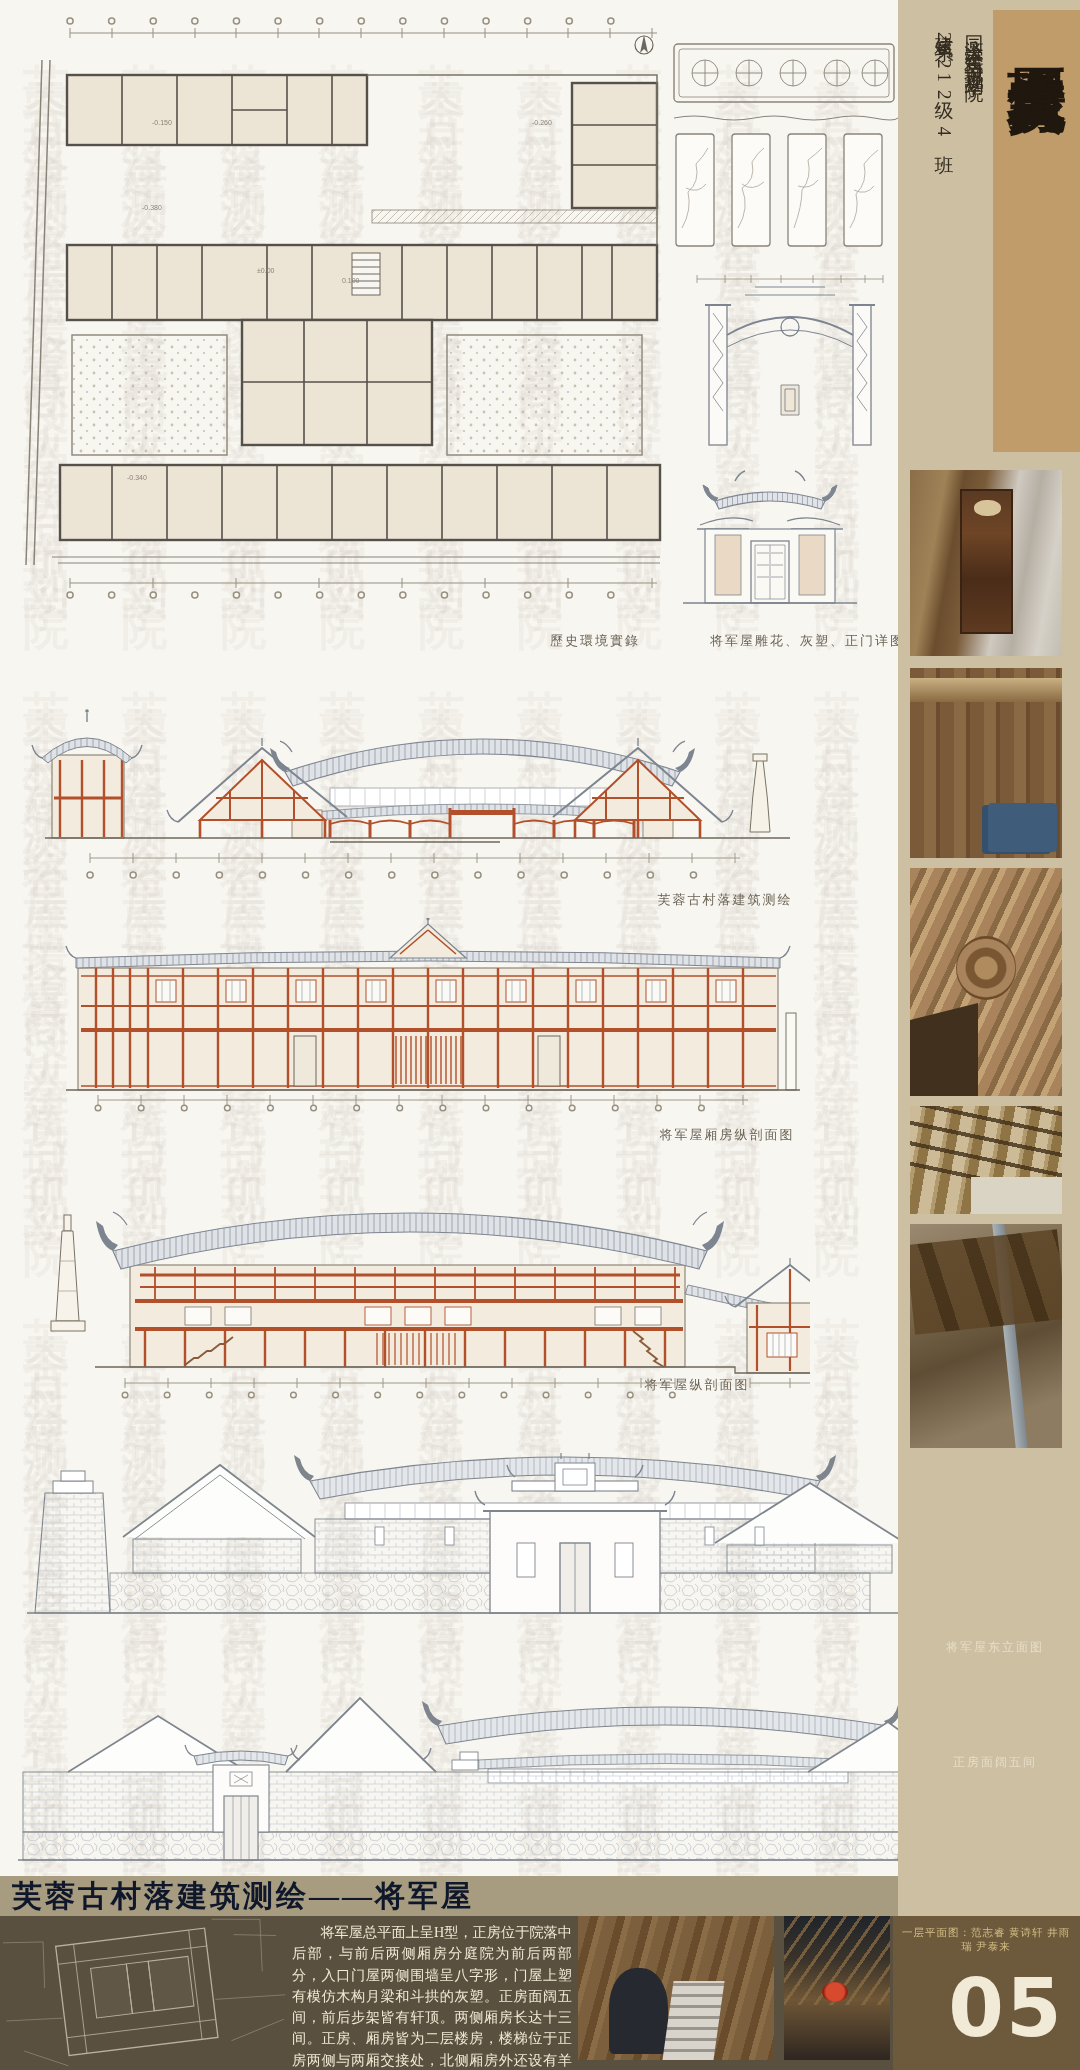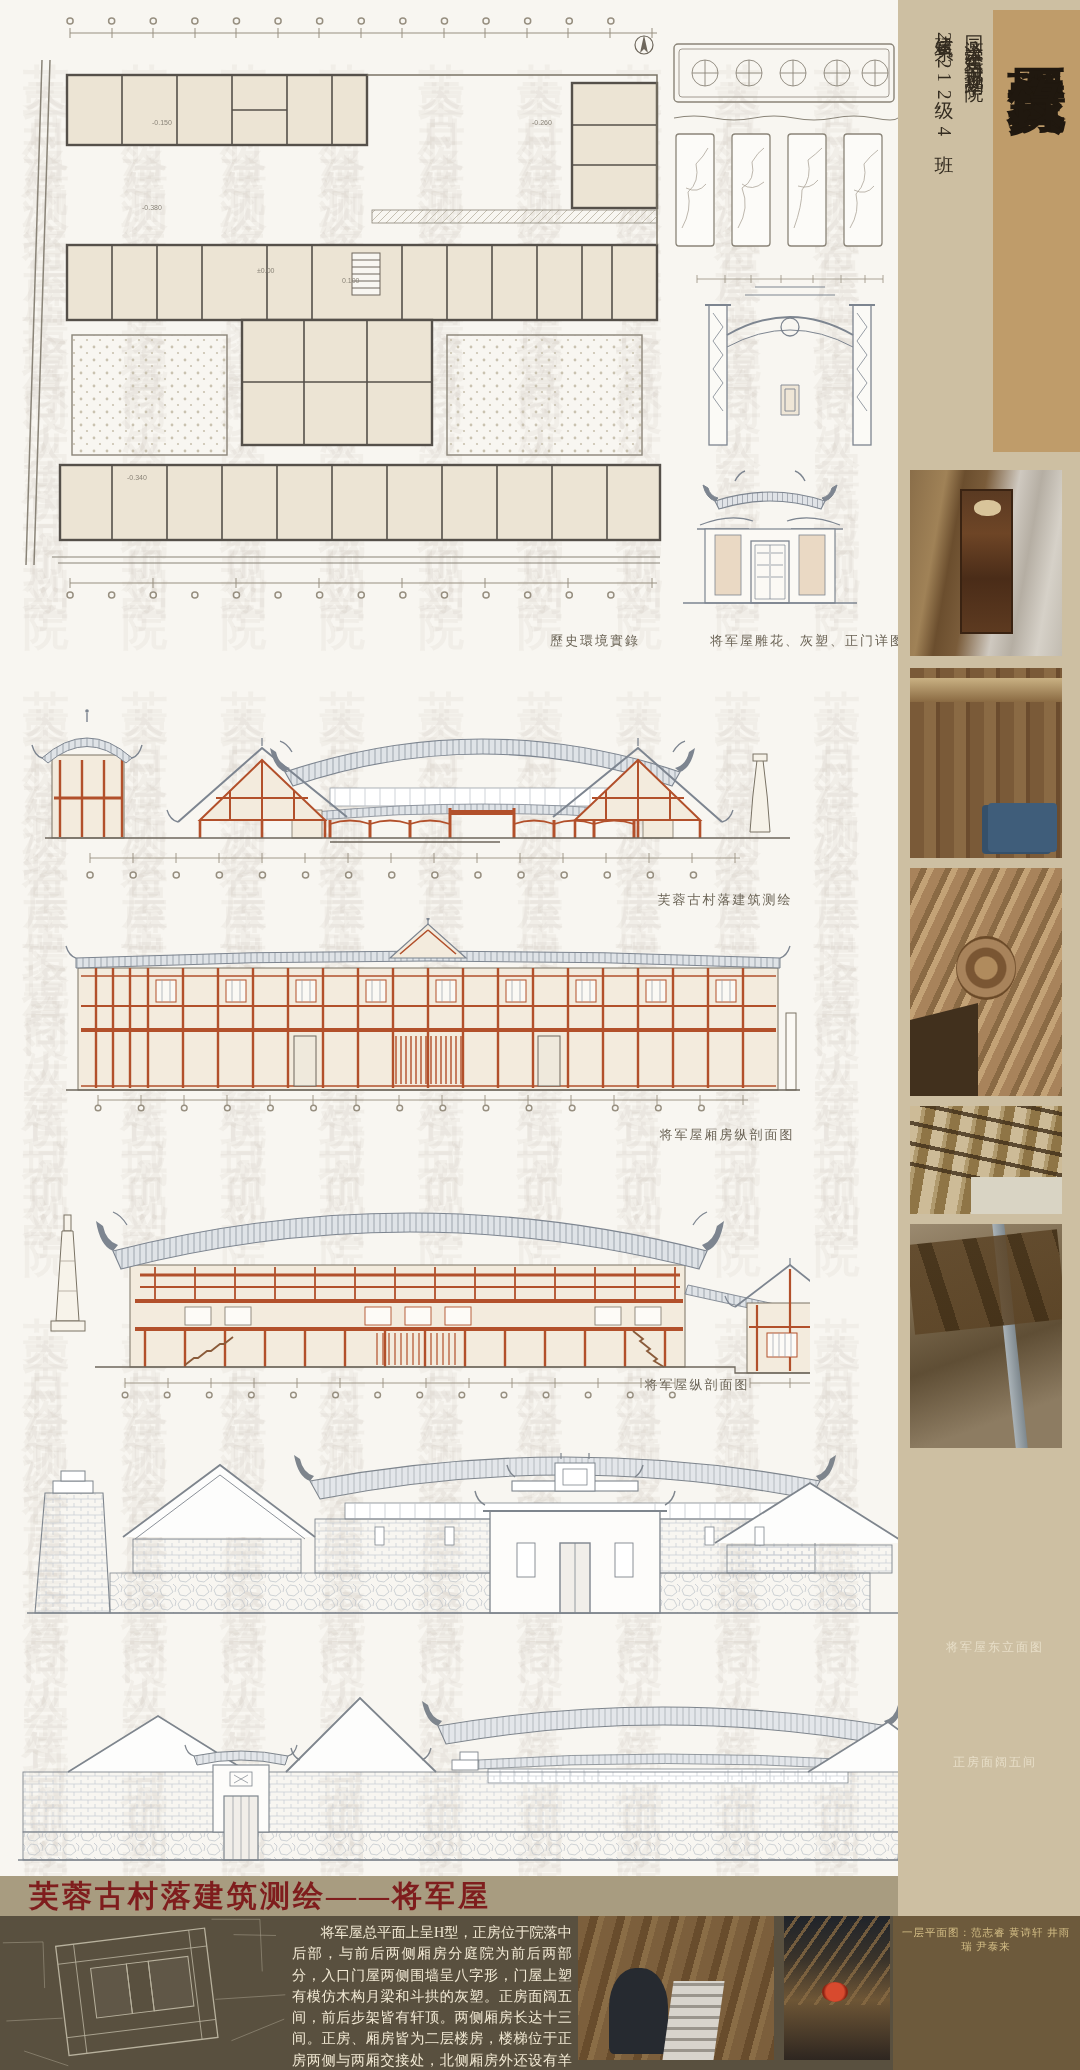--- a/index.html
+++ b/index.html
@@ -35,21 +35,21 @@
   #ph3::before{left:0;bottom:0;width:45%;height:45%;background:#41301d;transform:skewY(-14deg) translateY(18%);}
   #ph3::after{left:30%;top:30%;width:40%;height:28%;background:radial-gradient(circle at 50% 50%,#b08b5d 0 25%,#7a5633 28% 45%,#a8835b 48% 65%,#6b4a28 68%);border-radius:50%;}
   #ph4{top:1106px;height:108px;background:repeating-linear-gradient(100deg,#cdbb97 0 12px,#b09a6e 12px 16px,#8f7546 16px 26px);}
   #ph4::before{left:0;top:0;width:100%;height:70%;background:repeating-linear-gradient(12deg,transparent 0 16px,rgba(64,46,24,.8) 16px 20px);}
   #ph4::after{left:40%;bottom:0;width:60%;height:34%;background:#d9d4c4;}
   #ph5{top:1224px;height:224px;background:linear-gradient(160deg,#9b8a70 0%,#7c6a4e 30%,#5f4e35 55%,#8d7c62 82%);}
   #ph5::before{left:62%;top:0;width:8%;height:100%;background:linear-gradient(90deg,#aab3b8,#7e888e);transform:skewX(6deg);}
   #ph5::after{left:0;top:6%;width:100%;height:40%;background:repeating-linear-gradient(78deg,rgba(92,68,38,.85) 0 30px,rgba(66,47,22,.9) 30px 44px);transform:rotate(-6deg);}
   
   #banner{left:0;top:1876px;width:898px;height:40px;background:#a89c80;display:flex;align-items:center;}
-  #banner .t{font-size:30px;font-weight:bold;color:#7f1d1d;letter-spacing:3px;padding-left:29px;white-space:nowrap;}
+  #banner .t{font-size:30px;font-weight:bold;color:#0f172a;letter-spacing:3px;padding-left:12px;white-space:nowrap;}
   #strip{left:0;top:1916px;width:1080px;height:154px;background:#59503f;}
   #stripright{left:893px;top:1916px;width:187px;height:154px;background:#6d5a3c;}
   #desc{left:292px;top:1922px;width:280px;font-size:14.2px;line-height:1.5;color:#f2e9d4;
         text-align:justify;text-indent:2em;}
   .fphoto{position:absolute;top:1916px;height:144px;overflow:hidden;}
   .fphoto::before,.fphoto::after{content:"";position:absolute;}
   #fpa{left:578px;width:196px;background:repeating-linear-gradient(105deg,#7c5f3c 0 12px,#684c2c 12px 20px,#8a6d46 20px 26px);}
   #fpa::before{left:16%;top:36%;width:30%;height:60%;background:#262a30;border-radius:45% 45% 8% 8%;}
   #fpa::after{left:46%;bottom:0;width:26%;height:55%;background:repeating-linear-gradient(0deg,#d8d4cc 0 8px,#9a958c 8px 11px);transform:skewX(-8deg);}
   #fpb{left:784px;width:106px;background:linear-gradient(180deg,#20242a 0%,#3a332a 30%,#6e5636 58%,#2e2620 100%);}
@@ -519,14 +519,15 @@
       <path d="M62,38H212 M62,112H212 M80,20V130 M196,20V130" stroke-width="0.8"></path>
       <path d="M10,10 L50,14 L46,60 M220,12 L268,18 L264,70 M18,120 L60,140 M225,135 L280,120 M240,30 L282,36" stroke-width="0.7" opacity="0.6"></path>
       <path d="M4,88 L60,92 M214,92 L284,96" stroke-width="0.7" opacity="0.6"></path>
     </g>
   </svg>
 
   <div class="abs" id="desc">将军屋总平面上呈H型，正房位于院落中后部，与前后两侧厢房分庭院为前后两部分，入口门屋两侧围墙呈八字形，门屋上塑有模仿木构月梁和斗拱的灰塑。正房面阔五间，前后步架皆有轩顶。两侧厢房长达十三间。正房、厢房皆为二层楼房，楼梯位于正房两侧与两厢交接处，北侧厢房外还设有羊圈和鸡房。</div>
   <div class="fphoto" id="fpa"></div>
   <div class="fphoto" id="fpb"></div>
   <div class="abs" id="credits">一层平面图：范志睿 黄诗轩 井雨瑞 尹泰来</div>
+  <div class="abs" id="pagenum">05</div>
 
 </div>
 
 </body></html>

